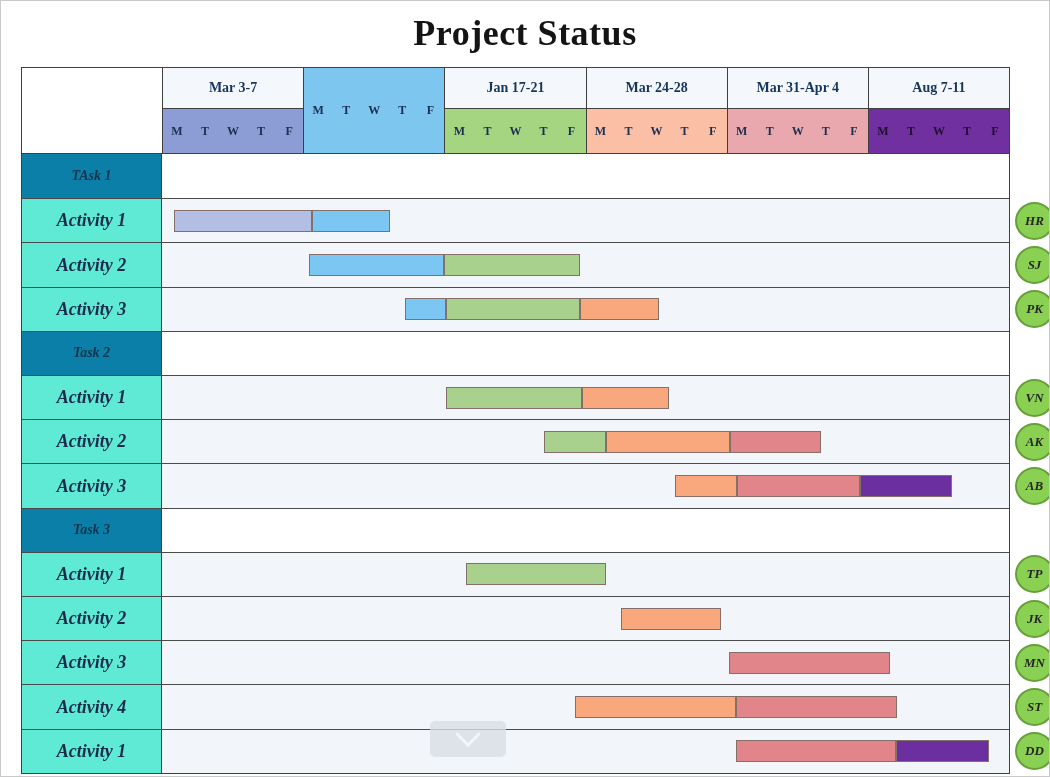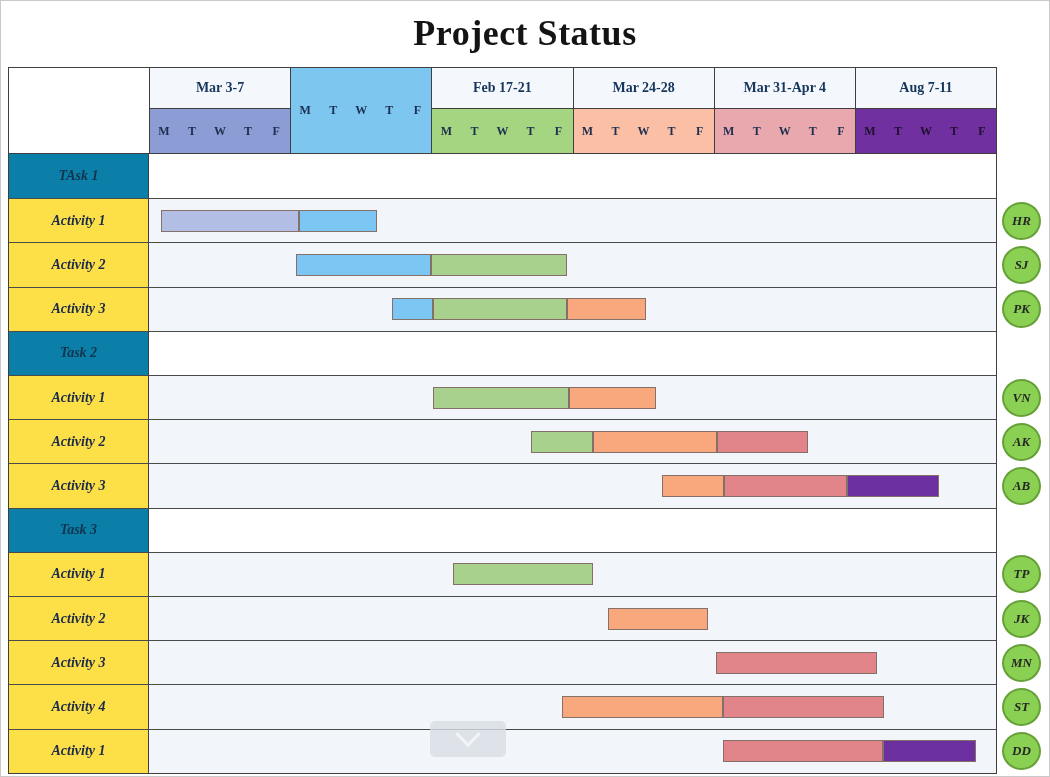--- a/index.html
+++ b/index.html
@@ -1,35 +1,35 @@
 <!DOCTYPE html>
 <html><head>
 <meta charset="utf-8">
 <style>
   html,body{margin:0;padding:0;background:#fff;}
   .page{position:relative;width:1050px;height:777px;background:#ffffff;border:1px solid #c9c9c9;
         box-sizing:border-box;font-family:"Liberation Serif","DejaVu Serif",serif;overflow:hidden;}
   .title{position:absolute;top:11px;left:0;right:0;text-align:center;
          font-size:36px;font-weight:bold;color:#141414;letter-spacing:0.5px;}
-  .gantt{position:absolute;left:7px;top:66px;width:989px;border:1px solid #3f3f3f;box-sizing:border-box;}
+  .gantt{position:absolute;left:20px;top:66px;width:989px;border:1px solid #3f3f3f;box-sizing:border-box;}
   .hdr{display:flex;height:85px;border-bottom:1px solid #3f3f3f;}
   .corner{width:140px;background:#ffffff;border-right:1px solid #3f3f3f;}
   .weeks{flex:1;display:flex;}
   .week-col{flex:1;display:flex;flex-direction:column;min-width:0;}
   .week-col + .week-col{border-left:1px solid #3f3f3f;}
   .week-label{height:40px;background:#F4F7FB;display:flex;align-items:center;justify-content:center;
               font-weight:bold;font-size:14px;color:#16365C;border-bottom:1px solid #3f3f3f;}
   .day-strip{flex:1;display:flex;align-items:center;font-weight:bold;font-size:12px;}
   .day-strip span{flex:1;text-align:center;}
   .row{display:flex;height:44.214px;border-top:1px solid #4a4a4a;box-sizing:border-box;position:relative;font-style:italic;}
   .row.first{border-top:none;}
   .label-cell{width:140px;border-right:1px solid #3f3f3f;display:flex;align-items:center;
               justify-content:center;font-weight:bold;box-sizing:border-box;}
   .row.task .label-cell{background:#0B7FA8;color:#12344E;font-size:14px;}
-  .row.activity .label-cell{background:#fde047;color:#1B2A4A;font-size:14px;}
+  .row.activity .label-cell{background:#5eead4;color:#1B2A4A;font-size:18px;}
   .timeline{flex:1;position:relative;background:#F2F6FB;}
   .row.task .timeline{background:#ffffff;}
   .seg{position:absolute;top:50%;transform:translateY(-50%);height:22px;
        border:1px solid #857069;box-sizing:border-box;}
   .badge{position:absolute;right:-45px;top:50%;transform:translateY(-50%);
          width:39px;height:38px;box-sizing:border-box;border-radius:50%;
          background:#8AD052;border:2px solid #66A038;display:flex;align-items:center;
          justify-content:center;font-size:13px;font-weight:600;color:#262626;z-index:5;}
   .scroll-btn{position:absolute;left:429px;top:720px;width:76px;height:36px;
               background:rgba(216,223,230,0.8);border:none;border-radius:5px;
@@ -60,21 +60,21 @@
           <div class="week-col">
             <div class="day-strip" style="background: rgb(124, 198, 240); color: rgb(28, 47, 80);">
               <span>M</span>
               <span>T</span>
               <span>W</span>
               <span>T</span>
               <span>F</span>
             </div>
           </div>
           <div class="week-col">
-            <div class="week-label">Feb 17-21</div>
+            <div class="week-label">Jan 17-21</div>
             <div class="day-strip" style="background: rgb(165, 213, 129); color: rgb(28, 47, 80);">
               <span>M</span>
               <span>T</span>
               <span>W</span>
               <span>T</span>
               <span>F</span>
             </div>
           </div>
           <div class="week-col">
             <div class="week-label">Mar 24-28</div>

